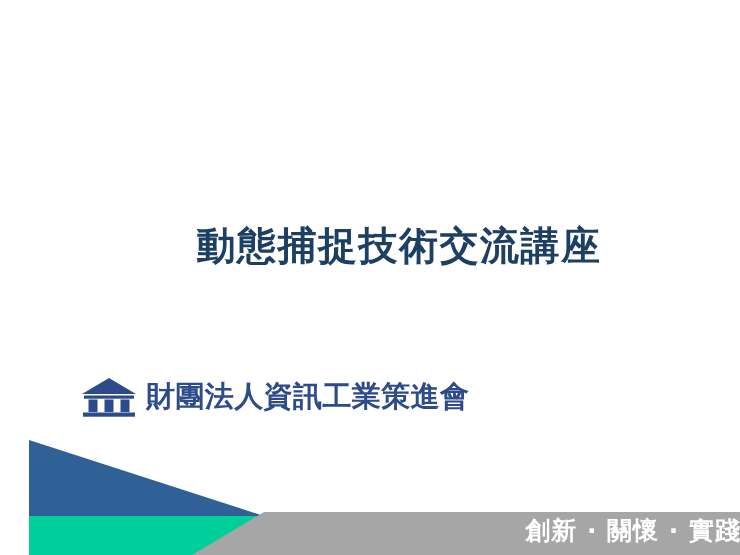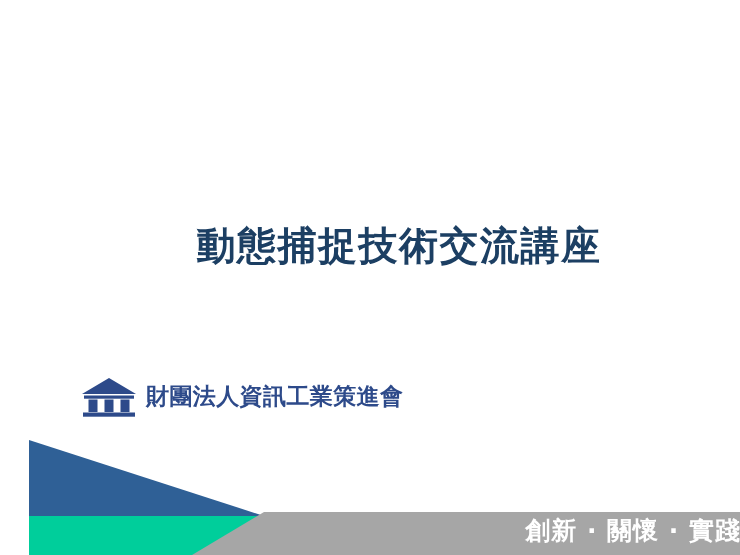--- a/index.html
+++ b/index.html
@@ -58,21 +58,21 @@
     gap: 9px;
   }
   .logo-mark {
     width: 56px;
     height: 42px;
     display: block;
     flex: none;
   }
   .logo-wordmark {
     font-family: "DejaVu Sans", "Liberation Sans", sans-serif;
-    font-size: 23px;
+    font-size: 29px;
     font-weight: bold;
     letter-spacing: 0.4px;
     color: #2d4a8a;
     white-space: nowrap;
     line-height: 1;
     padding-bottom: 2px;
   }
 
   
   .footer-slogan {

